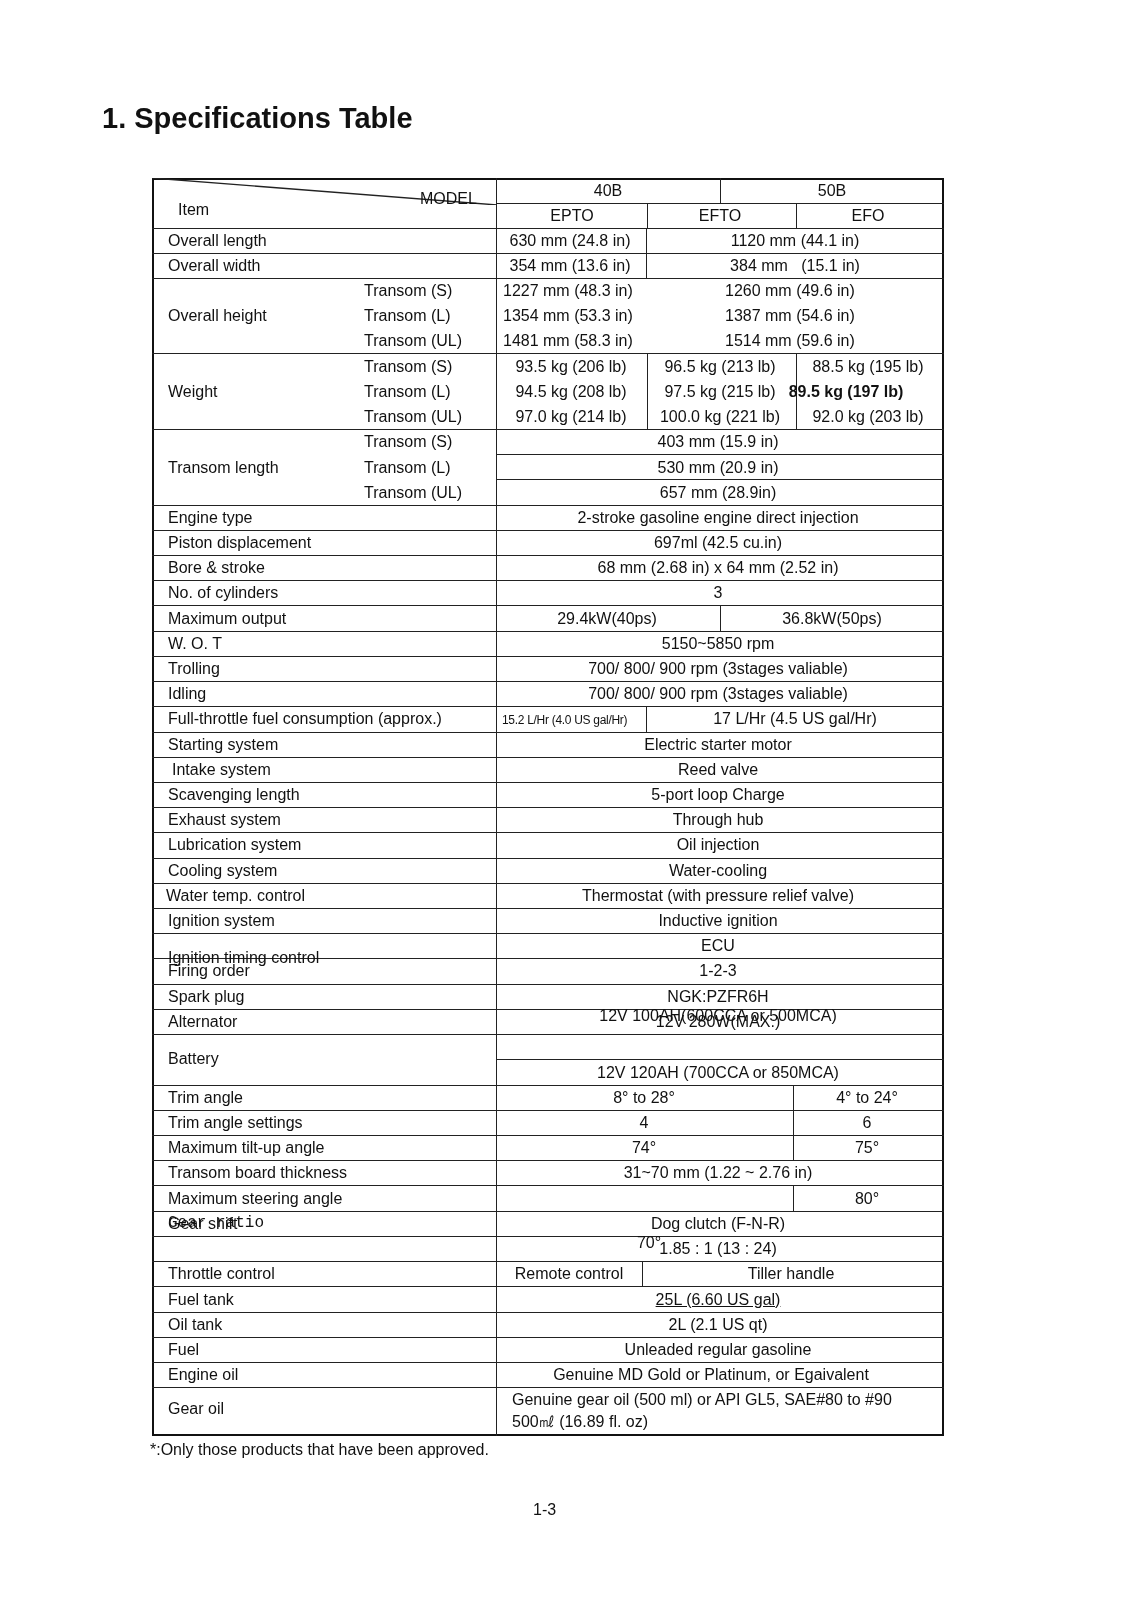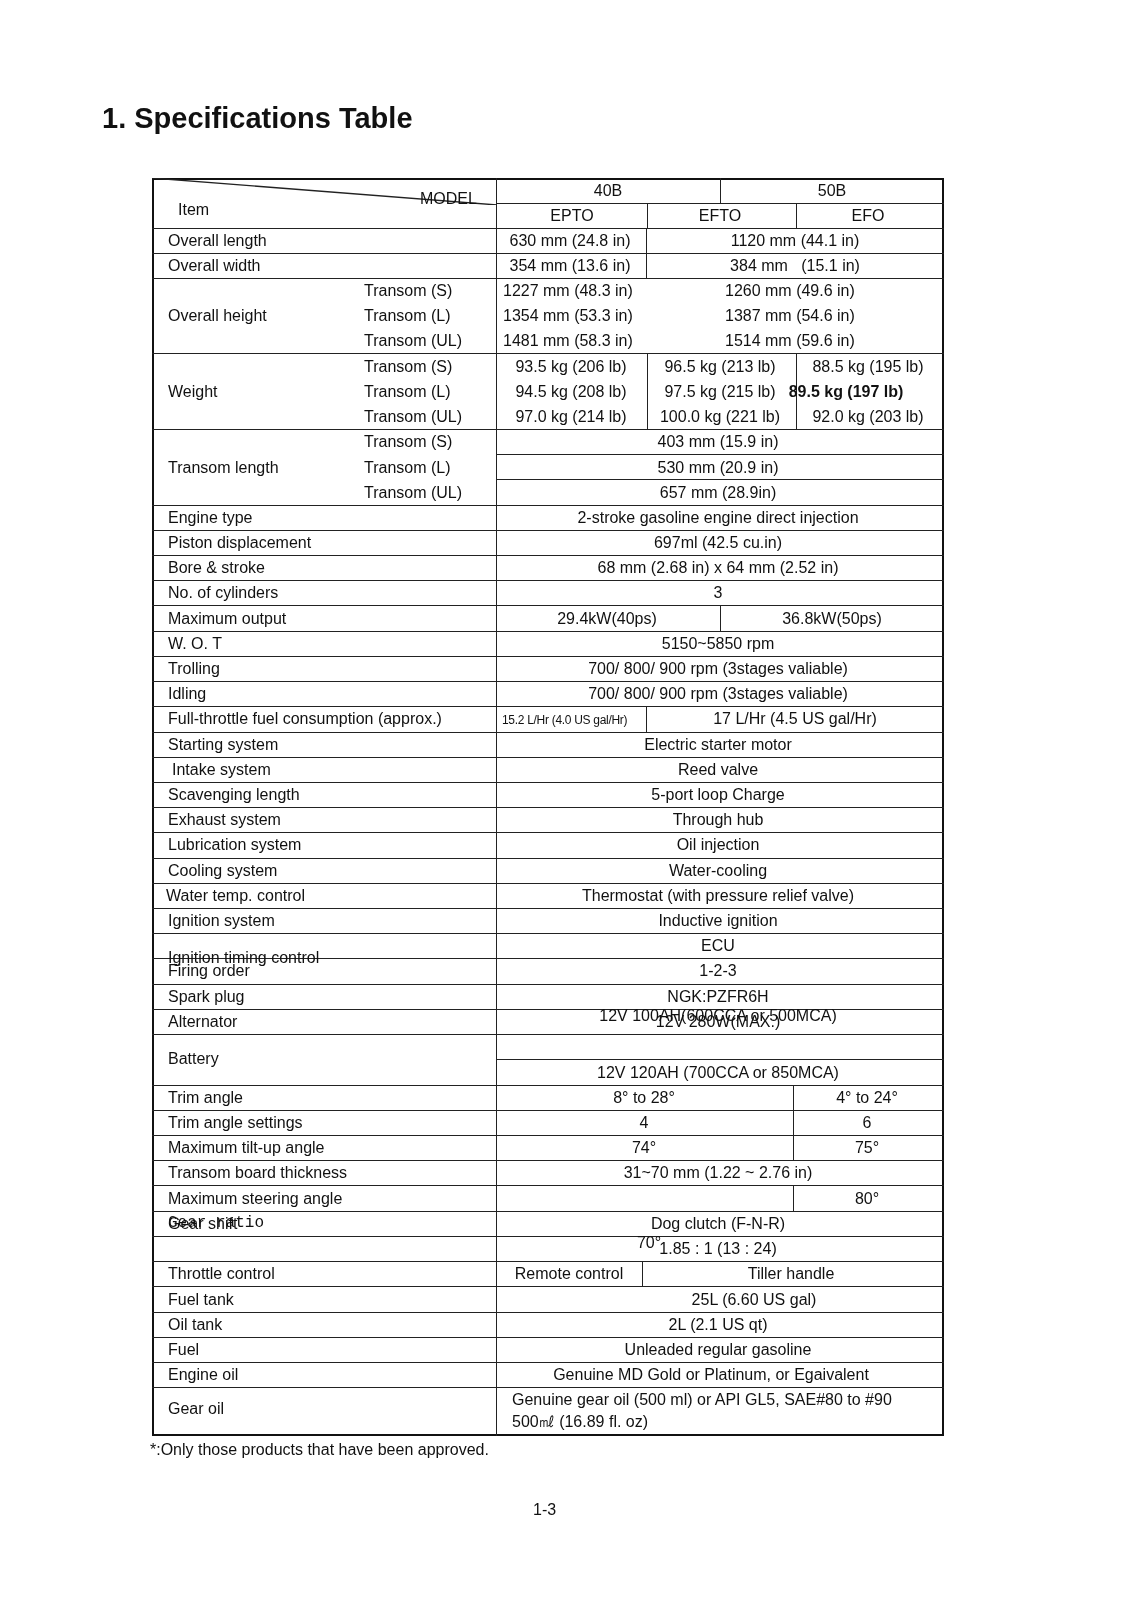--- a/index.html
+++ b/index.html
@@ -198,21 +198,21 @@
 <div class="t c" style="left:867px; top:1189px;">80°</div>
 
 <div class="t" style="left:168px; top:1214px;">Gear shift</div>
 <div class="t c" style="left:718px; top:1214px;">Dog clutch (F-N-R)</div>
 <div class="t" style="left:168px; top:1213px;font-family:Liberation Mono, monospace;">Gear ratio</div>
 <div class="t c" style="left:718px; top:1239px;">1.85 : 1 (13 : 24)</div>
 <div class="t" style="left:168px; top:1264px;">Throttle control</div>
 <div class="t c" style="left:569px; top:1264px;">Remote control</div>
 <div class="t c" style="left:791px; top:1264px;">Tiller handle</div>
 <div class="t" style="left:168px; top:1290px;">Fuel tank</div>
-<div class="t c" style="left:754px; top:1290px;">25L (6.60 US gal)</div>
+<div class="t c" style="left:718px; top:1290px;text-decoration:underline;">25L (6.60 US gal)</div>
 <div class="t" style="left:168px; top:1315px;">Oil tank</div>
 <div class="t c" style="left:718px; top:1315px;">2L (2.1 US qt)</div>
 <div class="t" style="left:168px; top:1340px;">Fuel</div>
 <div class="t c" style="left:718px; top:1340px;">Unleaded regular gasoline</div>
 <div class="t" style="left:168px; top:1365px;">Engine oil</div>
 <div class="t c" style="left:711px; top:1365px;">Genuine MD Gold or Platinum, or Egaivalent</div>
 
 <div class="t" style="left:168px; top:1399px;">Gear oil</div>
 <div class="t" style="left:512px; top:1390px;">Genuine gear oil (500 ml) or API GL5, SAE#80 to #90</div>
 <div class="t" style="left:512px; top:1412px;">500㎖ (16.89 fl. oz)</div>

